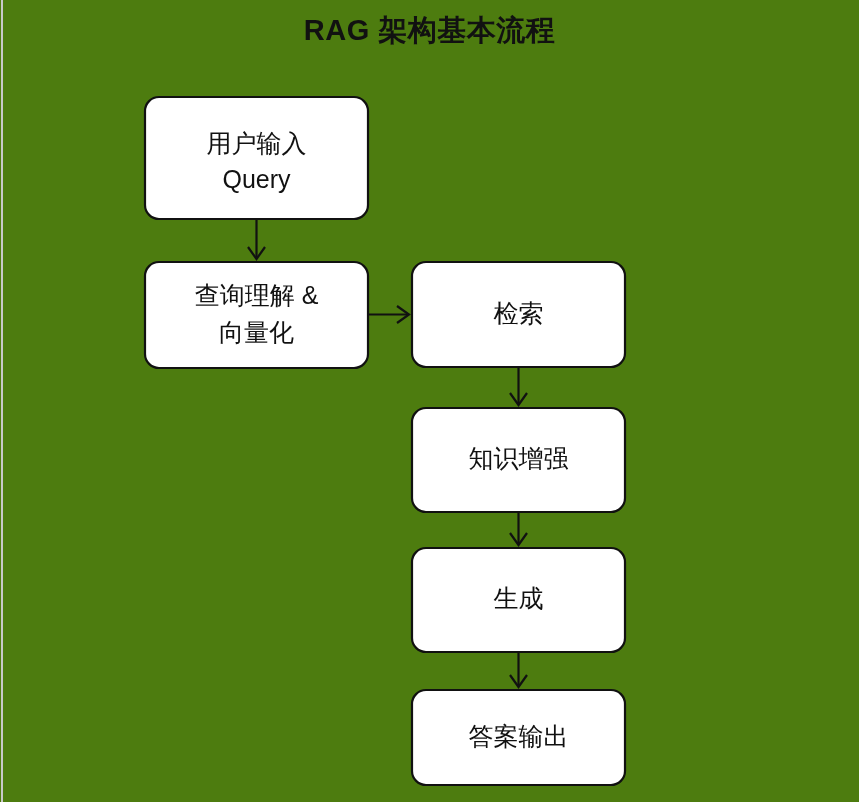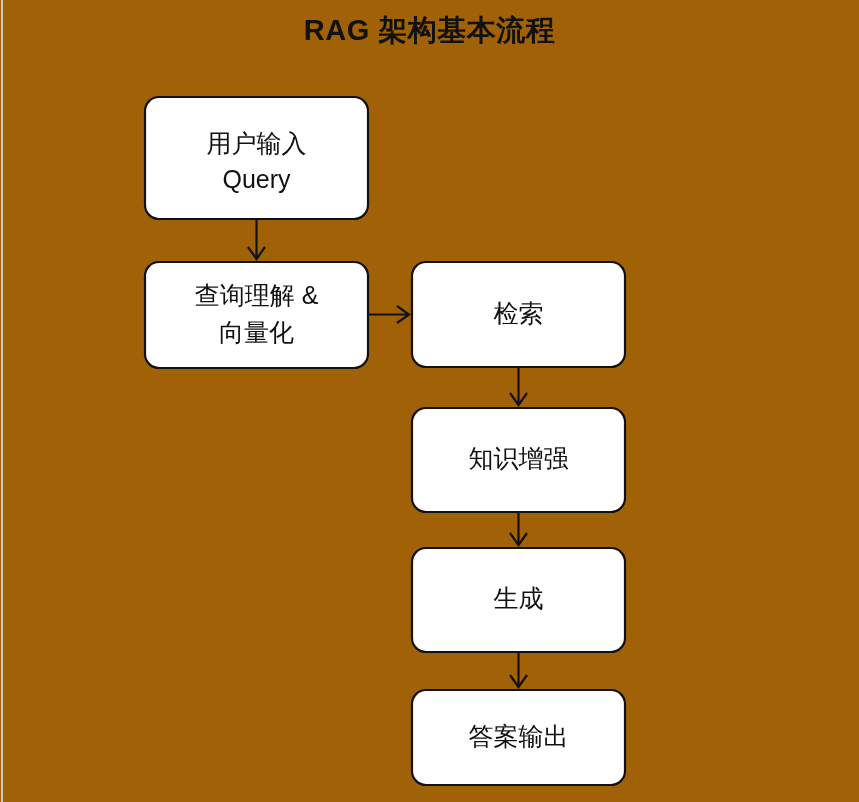--- a/index.html
+++ b/index.html
@@ -11,21 +11,21 @@
     width: 859px;
     height: 802px;
     overflow: hidden;
     font-family: "Liberation Sans", "DejaVu Sans", sans-serif;
     color: #000000;
   }
   #canvas {
     position: relative;
     width: 859px;
     height: 802px;
-    background: #a16207;
+    background: #4d7c0f;
     box-sizing: border-box;
   }
   
   #page-edge {
     position: absolute;
     left: 1px;
     top: 0;
     width: 2px;
     height: 802px;
     background: #c9c9c9;

